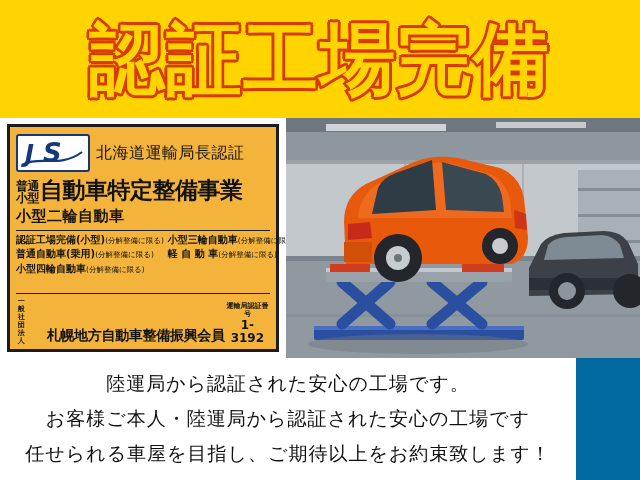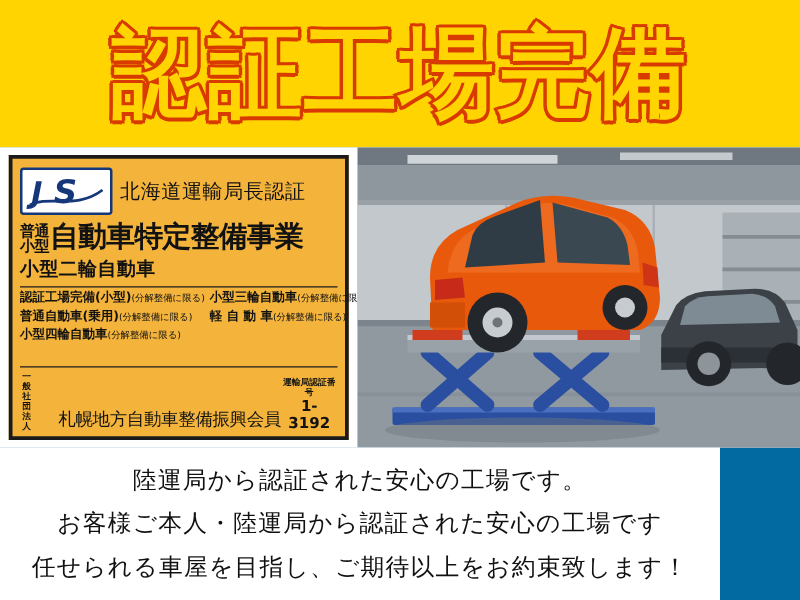--- a/index.html
+++ b/index.html
@@ -159,21 +159,21 @@
     gap: 20px;
   }
   .org-prefix {
     font-size: 7px;
     line-height: 1.15;
     text-align: center;
     font-weight: bold;
   }
   .org-name {
     font-size: 14px;
-    font-weight: normal;
+    font-weight: bold;
     letter-spacing: -0.3px;
     white-space: nowrap;
   }
   .plate-number {
     text-align: center;
     font-weight: bold;
   }
   .plate-number .label { font-size: 7px; display: block; line-height: 1.1; }
   .plate-number .value { font-size: 12px; display: block; line-height: 1.1; }
 

